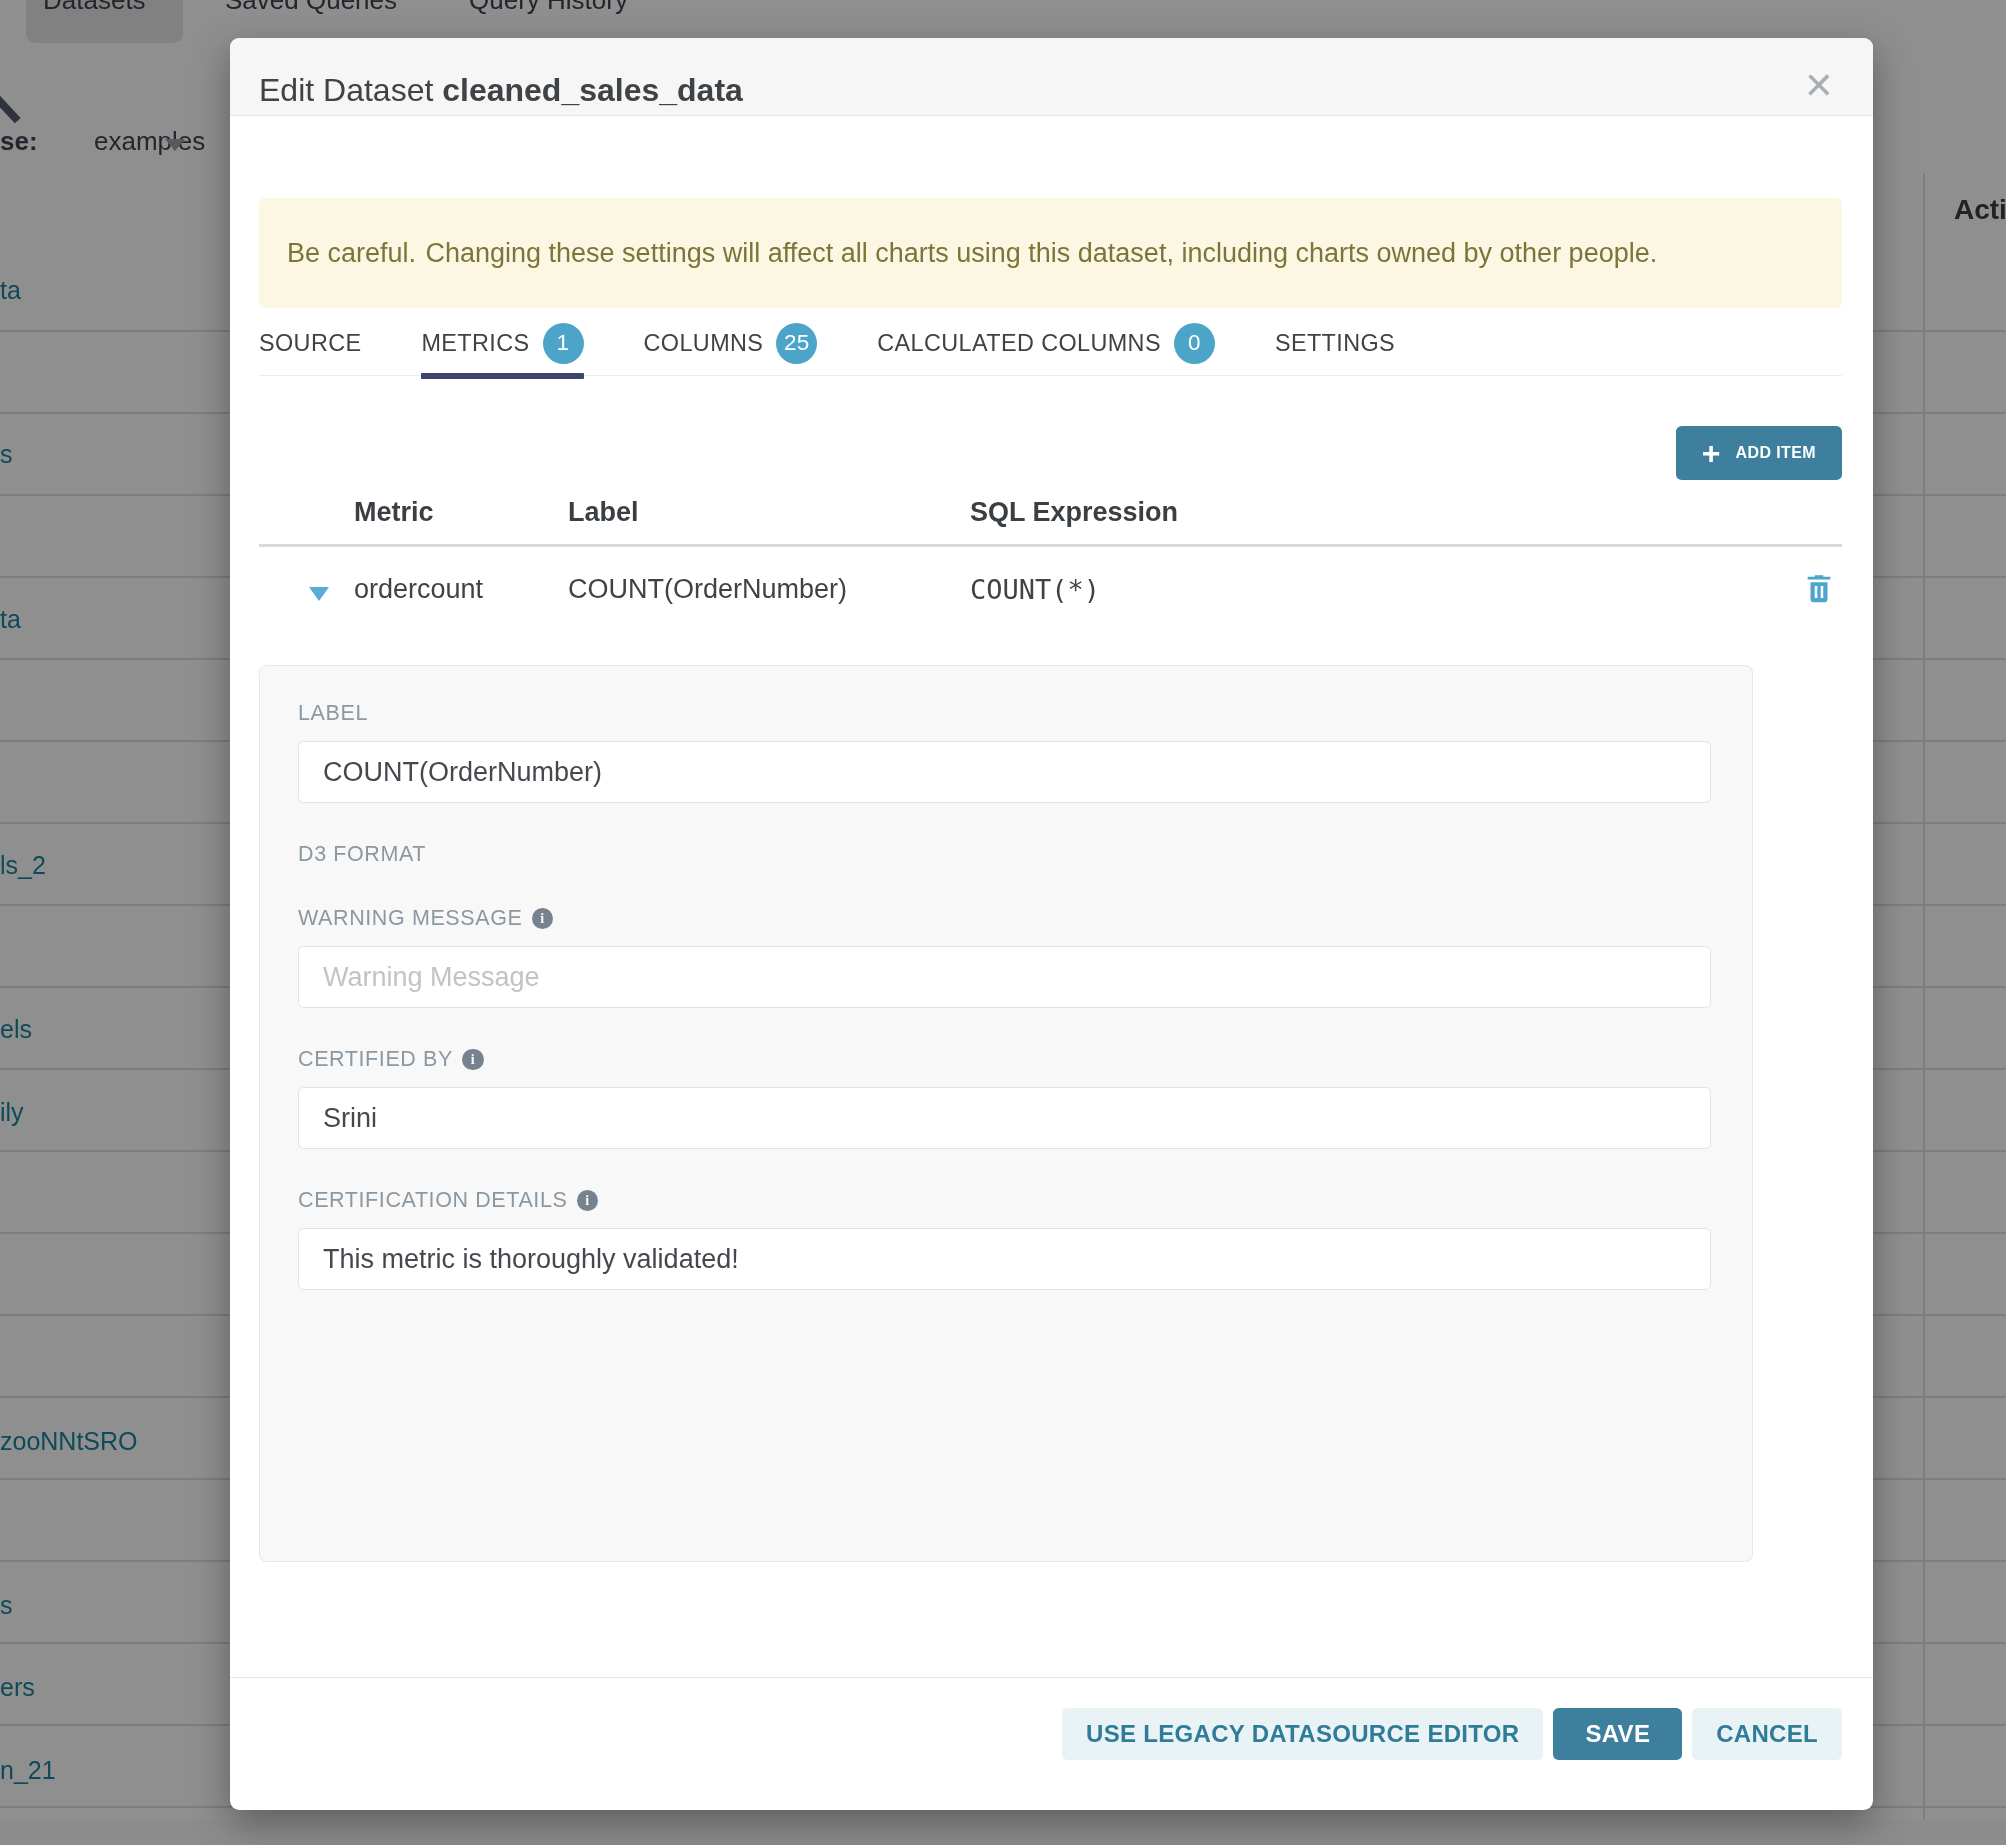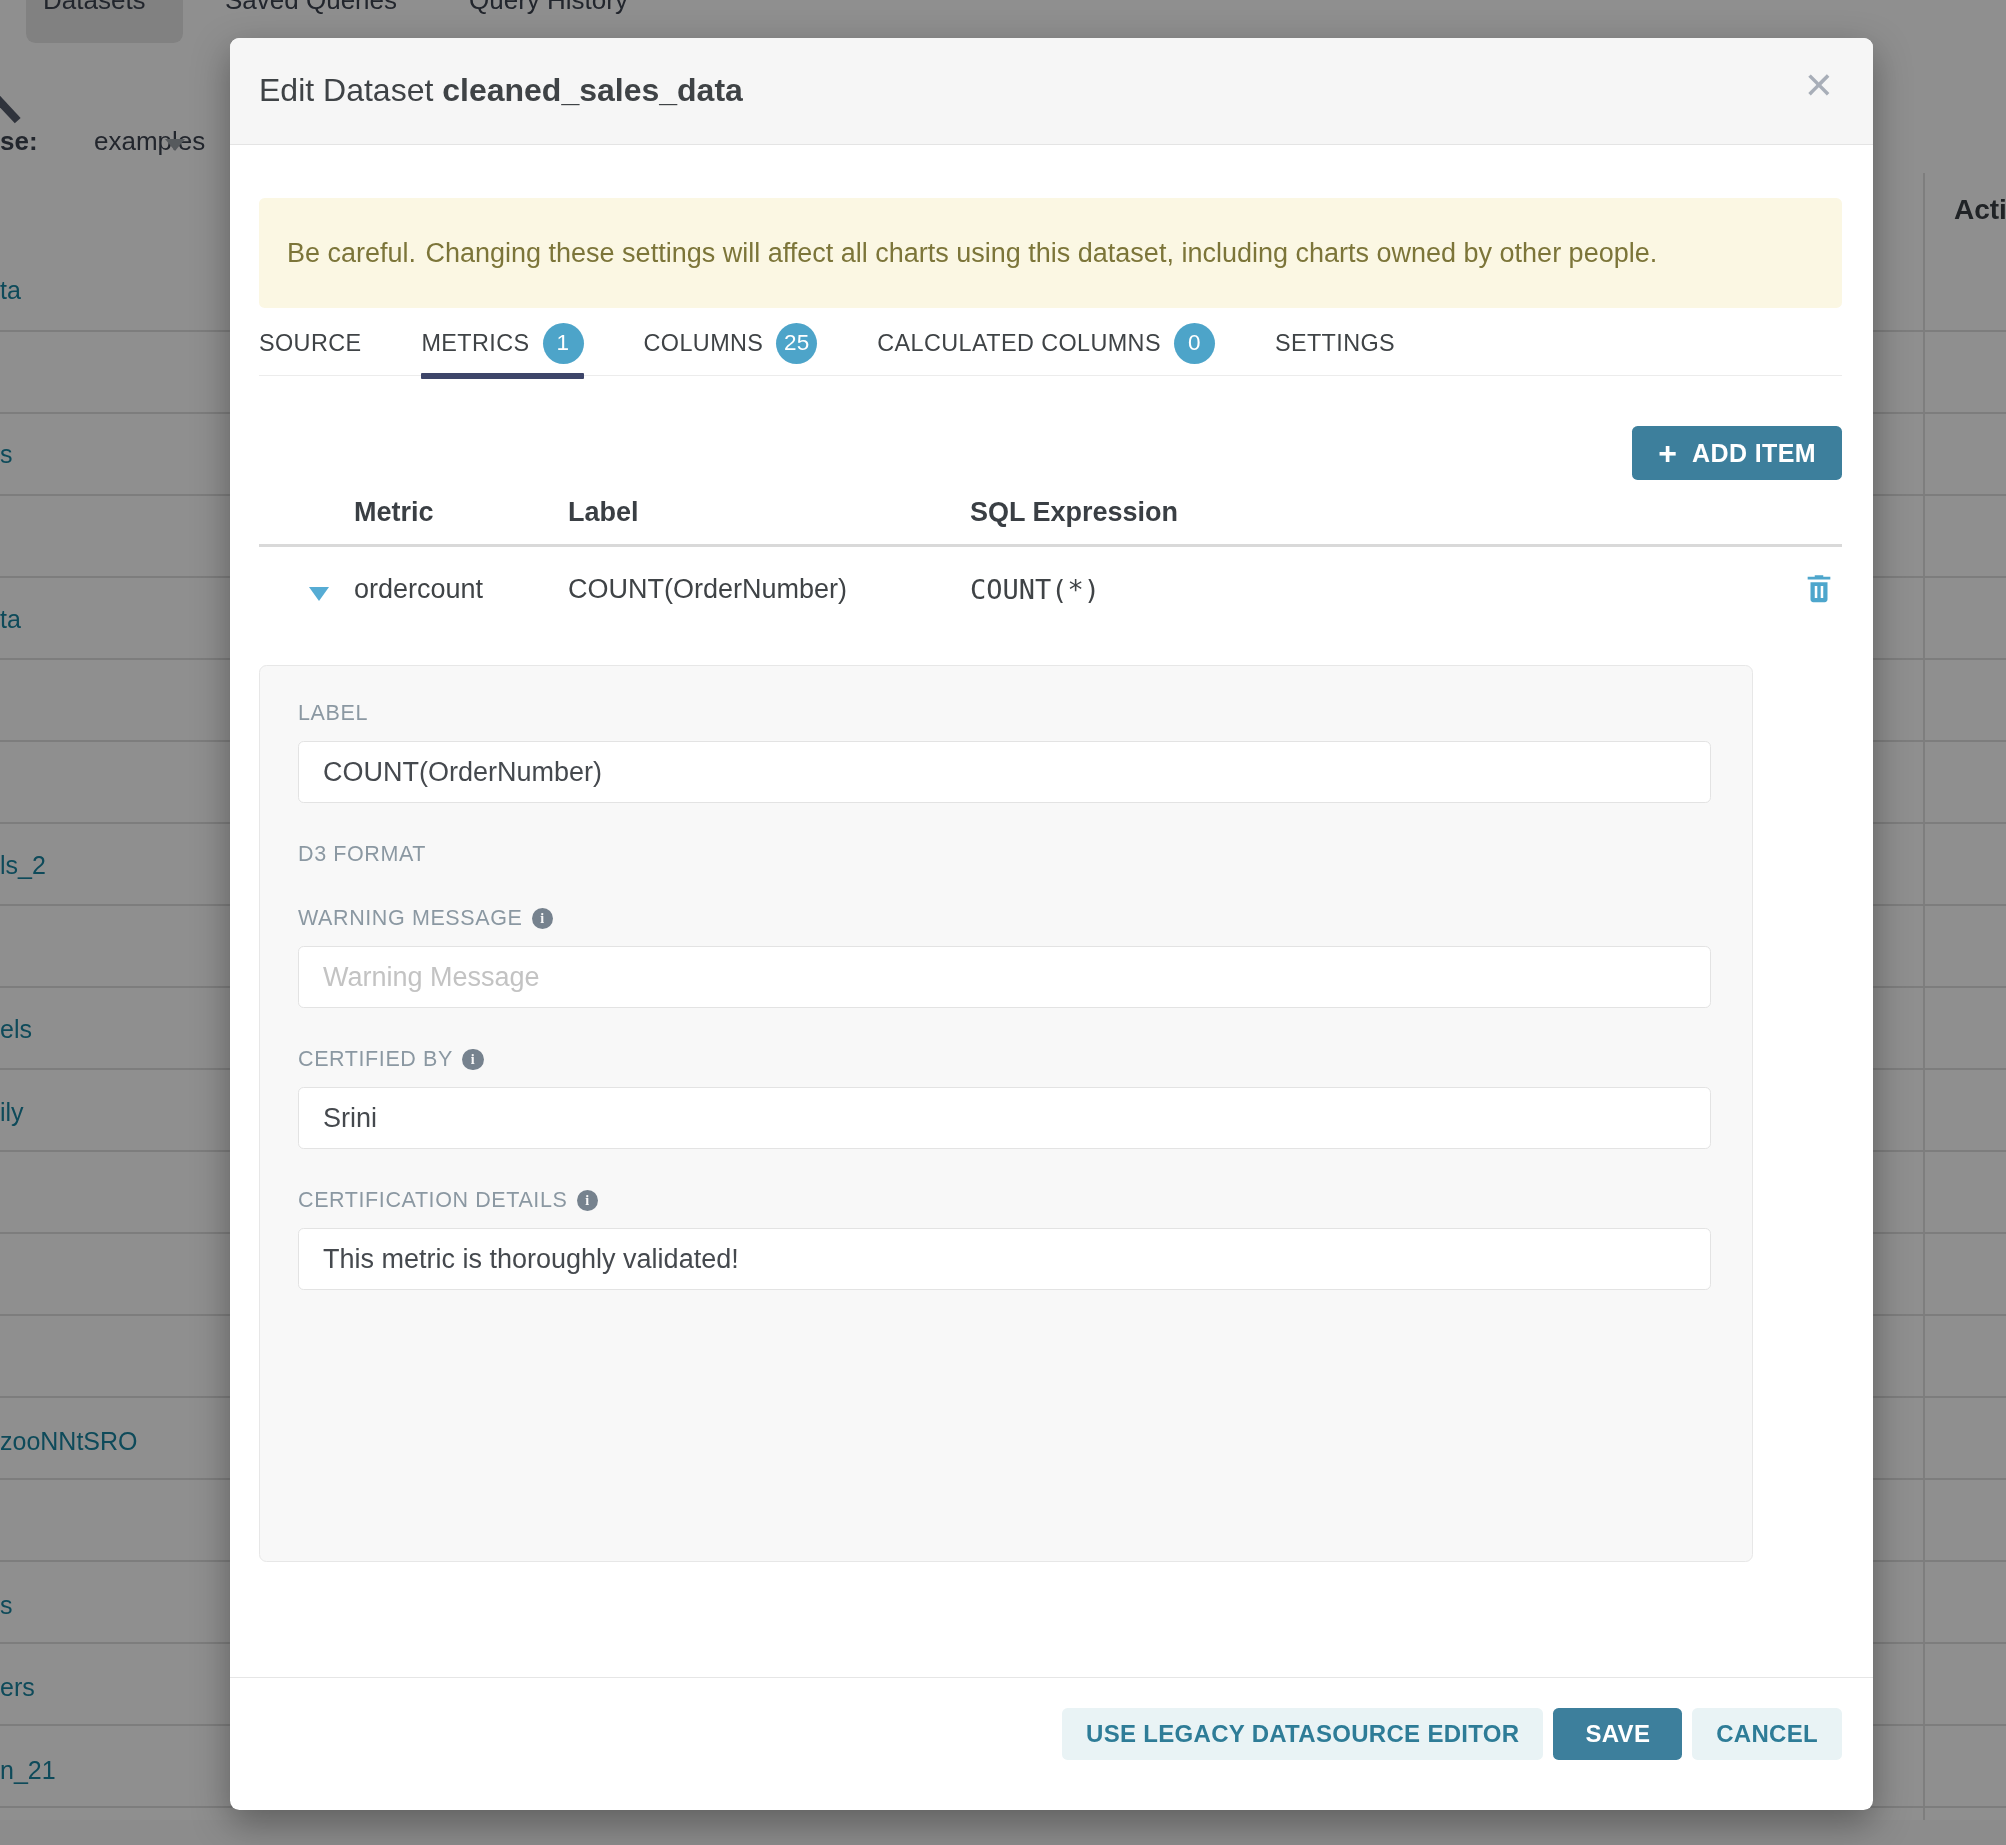--- a/index.html
+++ b/index.html
@@ -30,21 +30,21 @@
   .row-frag { position: absolute; left: 0; font-size: 25px; color: #1985A0; white-space: nowrap; cursor: pointer; }
   .bg-bottom { position: absolute; left: 0; top: 1820px; width: 2007px; height: 25px; background: #FAFAFA; }
 
   
   .overlay { position: absolute; inset: 0; background: rgba(0,0,0,0.44); z-index: 5; }
 
   
   .modal { position: absolute; left: 230px; top: 38px; width: 1643px; height: 1772px;
            background: #fff; border-radius: 9.4px; z-index: 10;
            box-shadow: 0 13px 37px rgba(0,0,0,0.35); }
-  .modal-header { position: absolute; left: 0; top: 0; width: 100%; height: 107px;
+  .modal-header { position: absolute; left: 0; top: 0; width: 100%; height: 78px;
                   background: #F6F6F6; border-bottom: 0.9px solid #E4E4E4;
                   border-radius: 9.4px 9.4px 0 0; }
   .modal-title { position: absolute; left: 29px; top: 34px; font-size: 32px; color: #3F4346; }
   .modal-title b { font-weight: 700; }
   .close-btn { position: absolute; right: 39px; top: 30px; font-size: 36px; color: #A8AEB8;
                line-height: 1; cursor: pointer; }
 
   .banner { position: absolute; left: 29px; top: 160px; width: 1583px; height: 110px;
             background: #FBF7E3; border-radius: 5.6px; display: flex; align-items: center;
             padding: 0 28px; font-size: 27px; color: #7C7539; }
@@ -59,21 +59,21 @@
                min-width: 41px; height: 41px; border-radius: 50%; background: #4DA4C9;
                color: #fff; font-size: 22.5px; }
   .tab.active::after { content: ""; position: absolute; left: 0; right: 0; bottom: -3.7px;
                        height: 5.6px; background: #3D4569; border-radius: 0.9px; }
 
   .add-item-btn { position: absolute; right: 31px; top: 388px; height: 54px;
                   display: inline-flex; align-items: center; padding: 0 26px;
                   background: #3D7F9C; border: none; border-radius: 5.6px; cursor: pointer;
                   color: #fff; font-family: "Liberation Sans", sans-serif; }
   .add-item-btn .plus { font-size: 32px; font-weight: 600; margin-right: 15px; line-height: 1; }
-  .add-item-btn .lbl  { font-size: 25px; font-weight: 600; letter-spacing: 0.4px; }
+  .add-item-btn .lbl  { font-size: 16px; font-weight: 600; letter-spacing: 0.4px; }
 
   .grid-header { position: absolute; top: 459px; font-size: 27px; font-weight: 700; color: #3A3F44; }
   .gh-metric { left: 124px; } .gh-label { left: 338px; } .gh-sql { left: 740px; }
   .grid-sep { position: absolute; left: 29px; top: 506px; width: 1583px; height: 2.8px; background: #D9D9D9; }
 
   .metric-row { position: absolute; left: 0; top: 525px; width: 100%; height: 66px; }
   .row-caret { position: absolute; left: 79px; top: 24px; width: 0; height: 0; cursor: pointer;
                border-left: 10.3px solid transparent; border-right: 10.3px solid transparent;
                border-top: 14px solid #56ACD4; }
   .metric-row .cell { position: absolute; top: 11.2px; font-size: 27px; color: #3F4346; }

